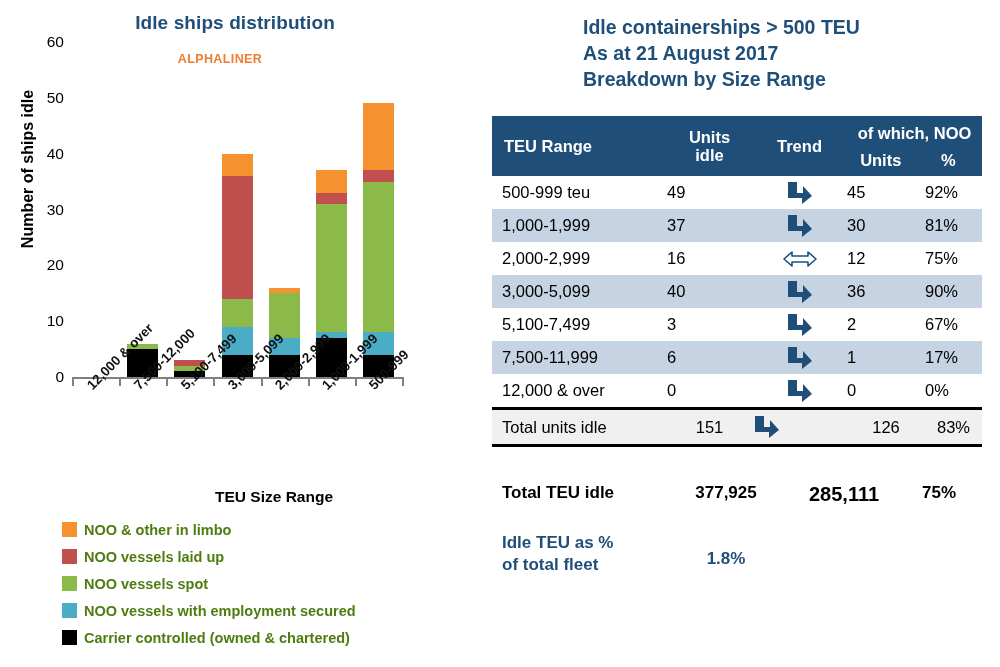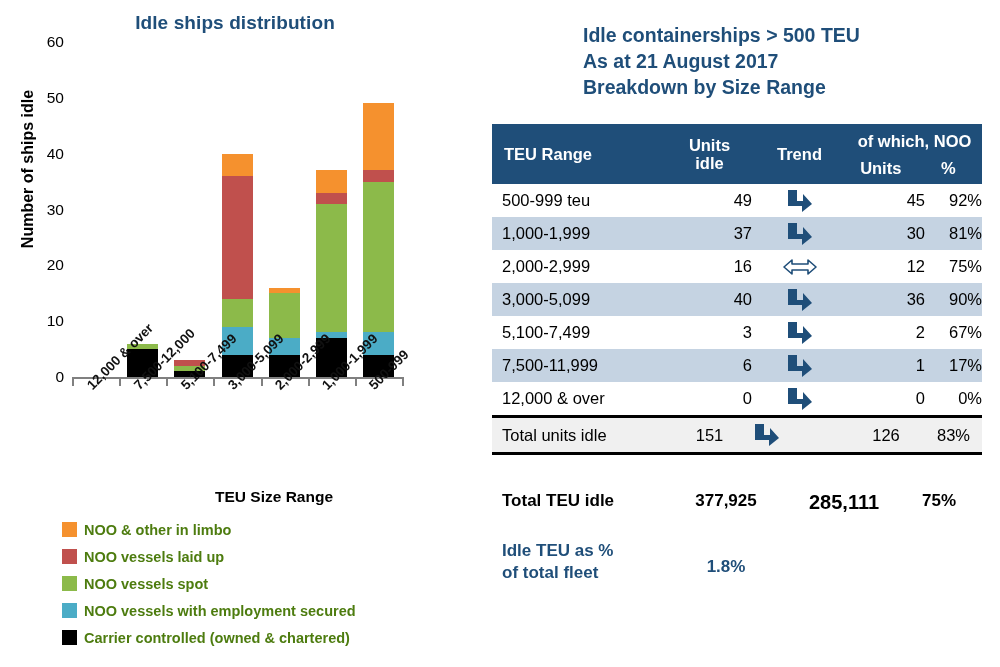--- a/index.html
+++ b/index.html
@@ -63,21 +63,21 @@
     position:absolute;left:215px;top:488px;width:220px;
     font-size:15.5px;font-weight:bold;color:#000;
   }
 
   .legend{position:absolute;left:62px;top:516px;}
   .legend-row{display:flex;align-items:center;height:27px;}
   .legend-swatch{width:15px;height:15px;margin-right:7px;flex:0 0 auto;}
   .legend-text{font-size:14.5px;font-weight:bold;color:#4d7c0f;white-space:nowrap;}
 
   
-  .right-panel{position:absolute;left:470px;top:8px;width:530px;height:551px;text-decoration:underline;}
+  .right-panel{position:absolute;left:470px;top:0;width:530px;height:551px;text-decoration:underline;}
   .rtitle{
     position:absolute;left:113px;top:14px;width:420px;
     font-size:19.5px;font-weight:bold;color:#1F4E79;line-height:1.34;
   }
   table.tbl{
     position:absolute;left:22px;top:116px;width:490px;
     border-collapse:collapse;table-layout:fixed;
   }
   table.tbl td,table.tbl th{padding:0;margin:0;}
   .hdr td{
@@ -90,21 +90,21 @@
   .h-noo-top{
     position:absolute;left:0;top:8px;width:100%;text-align:center;font-size:16.5px;
   }
   .h-noo-bot{
     position:absolute;left:0;bottom:6px;width:100%;display:flex;
   }
   .h-noo-bot span{flex:1;text-align:center;font-size:16.5px;}
 
   .drow td{height:33px;font-size:16.5px;color:#000;vertical-align:middle;}
   .drow .c-range{padding-left:10px;text-align:left;}
-  .drow .c-num{text-align:right;}
+  .drow .c-num{text-align:left;}
   .drow .c-trend{text-align:center;}
   .alt td{background:#C5D3E2;}
   .totrow td{
     background:#F0F0F0;height:34px;font-size:16.5px;
     border-top:3px solid #000;border-bottom:3px solid #000;
   }
   .totrow .c-range{padding-left:10px;}
   .totrow .c-num{text-align:center;}
 
   .arrow-svg{display:inline-block;vertical-align:middle;}
@@ -127,20 +127,21 @@
   .sum-pct{width:118px;text-align:center;font-size:17px;font-weight:bold;color:#1F4E79;padding-top:17px;}
 </style>
 </head>
 <body>
 
 <div class="page">
 
   <div class="chart-panel">
 
     <div class="chart-title">Idle ships distribution</div>
+    <div class="chart-sub">ALPHALINER</div>
     <div class="ylabel">Number of ships idle</div>
 
     <div class="plot">
       <div id="yticks">
           <div class="ytick" style="top: 335px;">0</div>
           <div class="ytick" style="top: 279.167px;">10</div>
           <div class="ytick" style="top: 223.333px;">20</div>
           <div class="ytick" style="top: 167.5px;">30</div>
           <div class="ytick" style="top: 111.667px;">40</div>
           <div class="ytick" style="top: 55.8333px; margin-left: 34px;">50</div>

